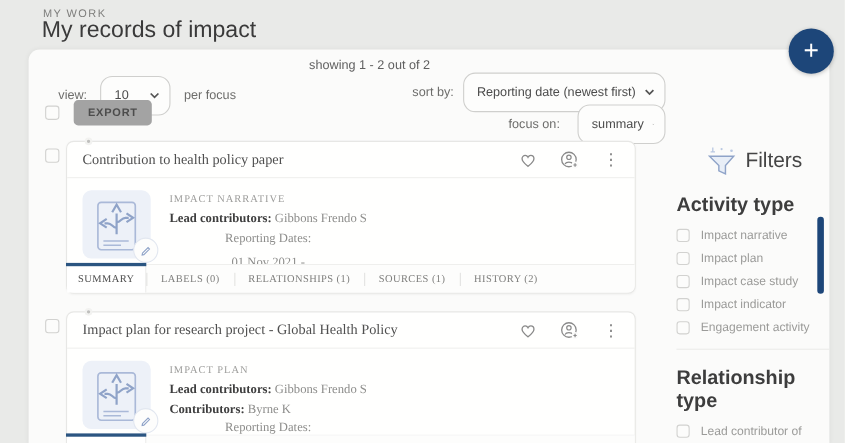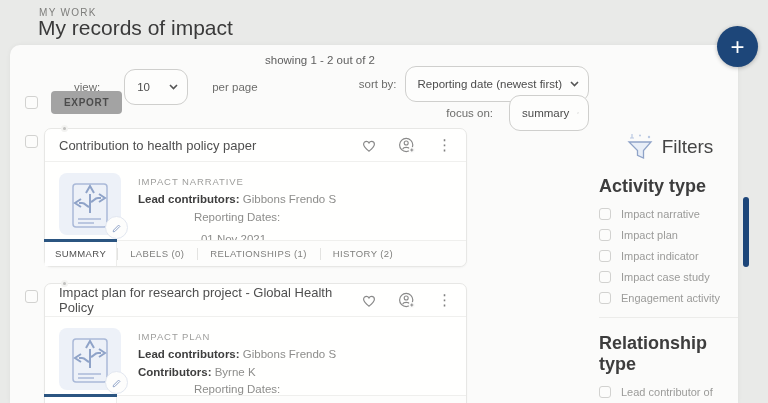--- a/index.html
+++ b/index.html
@@ -13,51 +13,52 @@
   .eyebrow { position:absolute; left:39px; top:7px; font-size:10px; letter-spacing:1.3px; color:#7d7d7b; }
   .page-title { position:absolute; left:38px; top:16px; font-size:21px; color:#3a3a3a; }
 
   .add-btn {
     position:absolute; left:717px; top:26px; width:41px; height:41px; border-radius:50%;
     background:#1d4679; color:#fff; display:flex; align-items:center; justify-content:center;
     font-size:24px; line-height:1; z-index:6; box-shadow:0 1px 4px rgba(0,0,0,.25); cursor:pointer;
   }
 
   .panel {
-    position:absolute; left:10px; top:45px; width:728px; height:358px;
+    position:absolute; left:26px; top:45px; width:728px; height:358px;
     background:#fbfbfa; border-radius:10px 10px 0 0; overflow:hidden;
     box-shadow:0 0 5px rgba(0,0,0,.05);
     padding-left:32px;
   }
 
   .showing { position:absolute; top:9px; left:30px; width:560px; text-align:center; font-size:11.5px; color:#606060; }
 
   .pill {
     display:inline-flex; align-items:center; justify-content:space-between;
     border:1px solid #cfcfcd; border-radius:11px; background:#fdfdfc;
     height:36px; padding:0 9px 0 12px; font-size:11.5px; color:#4c4c4c; gap:8px; cursor:pointer; white-space:nowrap;
   }
   .chev { display:inline-block; }
 
-  .row-view { position:absolute; top:24px; left:27px; display:flex; align-items:center; gap:24px; font-size:11.5px; color:#6d6d6b;margin-left:37px; }
+  .row-view { position:absolute; top:24px; left:27px; display:flex; align-items:center; gap:12px; font-size:11.5px; color:#6d6d6b; }
   .row-sort { position:absolute; top:21px; right:149px; display:flex; align-items:center; gap:8px; font-size:11.5px; color:#6d6d6b; }
   .row-export { position:absolute; top:46px; left:15px; display:flex; align-items:center; gap:13px; }
   .row-focus { position:absolute; top:50px; right:149px; display:flex; align-items:center; gap:16px; font-size:11.5px; color:#6d6d6b; }
 
   .cb { width:13px; height:13px; border:1px solid #d2d2d0; border-radius:3px; background:#fcfcfb; flex:0 0 auto; cursor:pointer; }
   .export-btn {
     background:#a3a3a3; border:none; border-radius:4px; padding:6px 13px;
     font-size:10px; font-weight:bold; letter-spacing:.7px; color:#4c4c4c; cursor:pointer;
     font-family:"Liberation Sans", sans-serif;
   }
 
   .card {
-    position:absolute; left:34px; width:423px; height:139px;
+    position:absolute; left:34px; width:518px; height:139px;
     background:#fffffe; border:1px solid #e7e7e5; border-radius:7px;
     box-shadow:0 1px 2px rgba(0,0,0,.04);
+    font-family:Liberation Serif, serif;
   }
   .card1 { top:83px; } .card2 { top:238px; }
   .card-select { position:absolute; left:15px; }
   .sel1 { top:90px; } .sel2 { top:245px; }
   .card-dot { position:absolute; top:-4px; left:16px; width:7px; height:7px; border-radius:50%; background:#bfbfbd; border:2px solid #f2f2f0; }
 
   .card-header { display:flex; align-items:center; height:33px; padding:0 14px; border-bottom:1px solid #f0f0ee; }
   .card-title { flex:1; font-size:13px; color:#4f4f4f; cursor:pointer; }
   .card-icons { display:flex; align-items:center; gap:21px; }
   .icon-btn { display:flex; align-items:center; cursor:pointer; color:#8a8a8a; }
@@ -112,21 +113,21 @@
   <div class="showing">showing 1 - 2 out of 2</div>
 
   <div class="row-view">
     <span>view:</span>
     <span class="pill" style="width:64px">
       <span>10</span>
       <svg class="chev" width="9" height="6" viewBox="0 0 9 6">
           <polyline points="1,1 4.5,4.5 8,1" fill="none" stroke="#555" stroke-width="1.6"></polyline>
         </svg>
     </span>
-    <span>per page</span>
+    <span>per focus</span>
   </div>
 
   <div class="row-sort">
     <span>sort by:</span>
     <span class="pill">
       <span>Reporting date (newest first)</span>
       <svg class="chev" width="9" height="6" viewBox="0 0 9 6">
           <polyline points="1,1 4.5,4.5 8,1" fill="none" stroke="#555" stroke-width="1.6"></polyline>
         </svg>
     </span>
@@ -204,20 +205,21 @@
             <circle cx="6.5" cy="6.5" r="1.2" fill="#6e87b5"></circle>
             <path d="M6.5 1 v2 M6.5 10 v2 M1 6.5 h2 M10 6.5 h2 M2.6 2.6 l1.4 1.4 M9 9 l1.4 1.4 M10.4 2.6 L9 4 M4 9 l-1.4 1.4" stroke="#6e87b5" stroke-width="1.1"></path>
           </svg>
         </div>
       </div>
     </div>
     <div class="tabs">
       <span class="tab active">SUMMARY</span>
       <span class="tab">LABELS (0)</span>
       <span class="tab">RELATIONSHIPS (1)</span>
+      <span class="tab">SOURCES (1)</span>
       <span class="tab">HISTORY (2)</span>
     </div>
   </div>
 
   <div class="card card2">
     <span class="card-dot"></span>
     <div class="card-header">
       <span class="card-title">Impact plan for research project - Global Health Policy</span>
       <span class="card-icons">
         <span class="icon-btn">
@@ -295,28 +297,28 @@
     <div class="fopt">
       <span class="cb"></span>
       <span>Impact narrative</span>
     </div>
     <div class="fopt">
       <span class="cb"></span>
       <span>Impact plan</span>
     </div>
     <div class="fopt">
       <span class="cb"></span>
+      <span>Impact case study</span>
+    </div>
+    <div class="fopt">
+      <span class="cb"></span>
       <span>Impact indicator</span>
     </div>
     <div class="fopt">
       <span class="cb"></span>
-      <span>Impact case study</span>
-    </div>
-    <div class="fopt">
-      <span class="cb"></span>
       <span>Engagement activity</span>
     </div>
 
     <div class="fdivider"></div>
 
     <div class="fheading">Relationship type</div>
     <div class="fopt">
       <span class="cb"></span>
       <span>Lead contributor of</span>
     </div>

